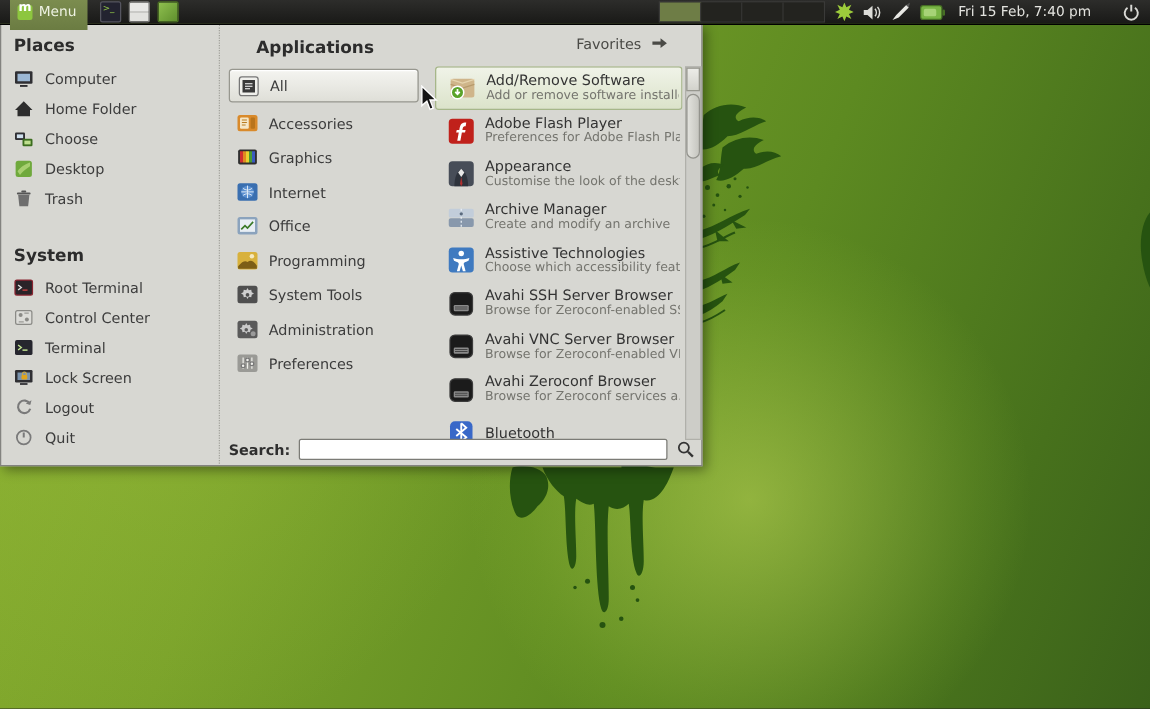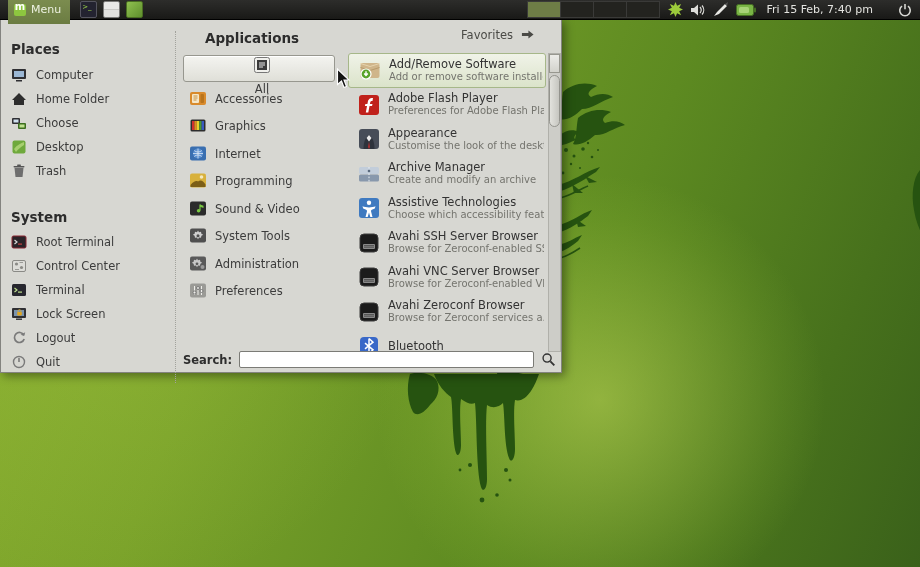--- a/index.html
+++ b/index.html
@@ -36,36 +36,36 @@
   .tray{display:flex;align-items:center;gap:7px;margin-left:8px;}
   .tray svg{display:block;}
   .clock{color:#e3e3df;font-size:11px;white-space:nowrap;margin:16px 4px;}
   .power{margin:0 8px 0 14px;}
   
   .menu{position:absolute;left:0;top:19px;width:562px;height:354px;z-index:5;
     background:#d7d7d2;border:1px solid #83837f;border-top:none;box-sizing:border-box;
     box-shadow:3px 3px 9px rgba(0,0,0,.4);color:#3a3a3a;}
   .sec-title{font-size:13.5px;font-weight:bold;color:#2c2c2c;}
   
-  .places-col{position:absolute;left:0;top:12px;width:175px;height:352px;
+  .places-col{position:absolute;left:0;top:0;width:175px;height:352px;
     border-right:1px dotted #a2a29c;padding:10px 0 0 10px;box-sizing:border-box;}
   .prow{display:flex;align-items:center;gap:9px;height:24px;cursor:default;}
   .prow .i16{flex:none;}
   .plabel{font-size:11.5px;color:#3c3c3c;white-space:nowrap;text-align:center;}
   .places-rows{margin-top:6px;}
   .sys-title{margin-top:26px;}
   .sys-rows{margin-top:5px;}
   
   .apps-col{position:absolute;left:176px;top:0;width:168px;height:352px;padding-top:11px;box-sizing:border-box;}
   .apps-col .sec-title{padding-left:28px;}
   .cat-rows{margin-top:9px;}
   .crow{display:flex;align-items:center;gap:8px;height:27.5px;padding-left:12px;cursor:default;}
   .clabel{font-size:11.5px;color:#3c3c3c;white-space:nowrap;}
   .crow.allbtn{height:25px;margin:0 10px 3px 6px;padding-left:6px;border:1px solid #97978f;border-radius:3px;
-    background:linear-gradient(#f4f4f0,#dfdfd8);box-shadow:inset 0 1px 0 #fff;flex-direction:column;}
+    background:linear-gradient(#f4f4f0,#dfdfd8);box-shadow:inset 0 1px 0 #fff;}
   
   .list-col{position:absolute;left:344px;top:0;width:218px;height:352px;}
   .fav-btn{position:absolute;top:9px;right:28px;display:flex;align-items:flex-start;gap:7px;
     font-size:11.5px;color:#4a4a46;cursor:default;}
   .app-rows{position:absolute;left:3px;top:34px;width:198px;height:299px;overflow:hidden;}
   .arow{display:flex;align-items:center;gap:7px;height:34.5px;box-sizing:border-box;padding:0 2px 0 9px;cursor:default;}
   .arow.sel{background:linear-gradient(#f0f3e8,#dbe3ca);border:1px solid #a6b789;border-radius:3px;}
   .atxt{min-width:0;}
   .aname{font-size:11.5px;color:#333;line-height:13px;white-space:nowrap;overflow:hidden;}
   .adesc{font-size:10px;color:#74746e;line-height:12px;white-space:nowrap;overflow:hidden;}
@@ -314,34 +314,33 @@
         <div class="crow">
           <svg class="i18" viewBox="0 0 18 18">
               <rect x="1" y="1.5" width="16" height="14" rx="2" fill="#3a6fb0"></rect>
               <circle cx="9" cy="8.5" r="5" fill="#5a8fd0"></circle>
               <path d="M4 8.5 h10 M9 3.5 v10 M5.3 5.5 c2 2 5.4 2 7.4 0 M5.3 11.5 c2-2 5.4-2 7.4 0" stroke="#dce8f5" fill="none" stroke-width=".8"></path>
             </svg>
           <span class="clabel">Internet</span>
         </div>
         <div class="crow">
           <svg class="i18" viewBox="0 0 18 18">
+              <rect x="1" y="1.5" width="16" height="14" rx="2" fill="#8ba3bd"></rect>
+              <rect x="3" y="3.5" width="12" height="10" fill="#e8eef4"></rect>
+              <path d="M4 11.5 L7 8.5 L9 10.5 L13.5 5.5" stroke="#3a7a28" stroke-width="1.3" fill="none"></path>
+            </svg>
+          <span class="clabel">Office</span>
+        </div>
+        <div class="crow">
+          <svg class="i18" viewBox="0 0 18 18">
               <rect x="1" y="1.5" width="16" height="14" rx="2" fill="#d8b13c"></rect>
               <path d="M1.5 13 C5 9 7 8.5 9 9.5 C12 7.5 14 9 16.5 12.5 L16.5 15 L1.5 15 Z" fill="#7c5e16"></path>
               <circle cx="12.5" cy="5" r="1.8" fill="#f5e9c0"></circle>
             </svg>
           <span class="clabel">Programming</span>
-        </div>
-        <div class="crow">
-          <svg class="i18" viewBox="0 0 18 18">
-              <rect x="1" y="1.5" width="16" height="14" rx="2" fill="#2b2b2b"></rect>
-              <path d="M11 4.5 v6" stroke="#7ac943" stroke-width="1.2"></path>
-              <circle cx="9.6" cy="10.8" r="1.8" fill="#7ac943"></circle>
-              <path d="M11 4.5 l3.5 1.2 v2.2 l-3.5 -1.2 Z" fill="#7ac943"></path>
-            </svg>
-          <span class="clabel">Sound &amp; Video</span>
         </div>
         <div class="crow">
           <svg class="i18" viewBox="0 0 18 18">
               <rect x="1" y="1.5" width="16" height="14" rx="2" fill="#4f4f4f"></rect>
               <path d="M9 3.4 l1 1.8 2-.4 .4 2 1.8 1 -1.8 1 -.4 2 -2 -.4 -1 1.8 -1 -1.8 -2 .4 -.4 -2 -1.8 -1 1.8 -1 .4 -2 2 .4 Z" fill="#cfcfcf"></path>
               <circle cx="9" cy="8.8" r="1.5" fill="#4f4f4f"></circle>
             </svg>
           <span class="clabel">System Tools</span>
         </div>
         <div class="crow">

